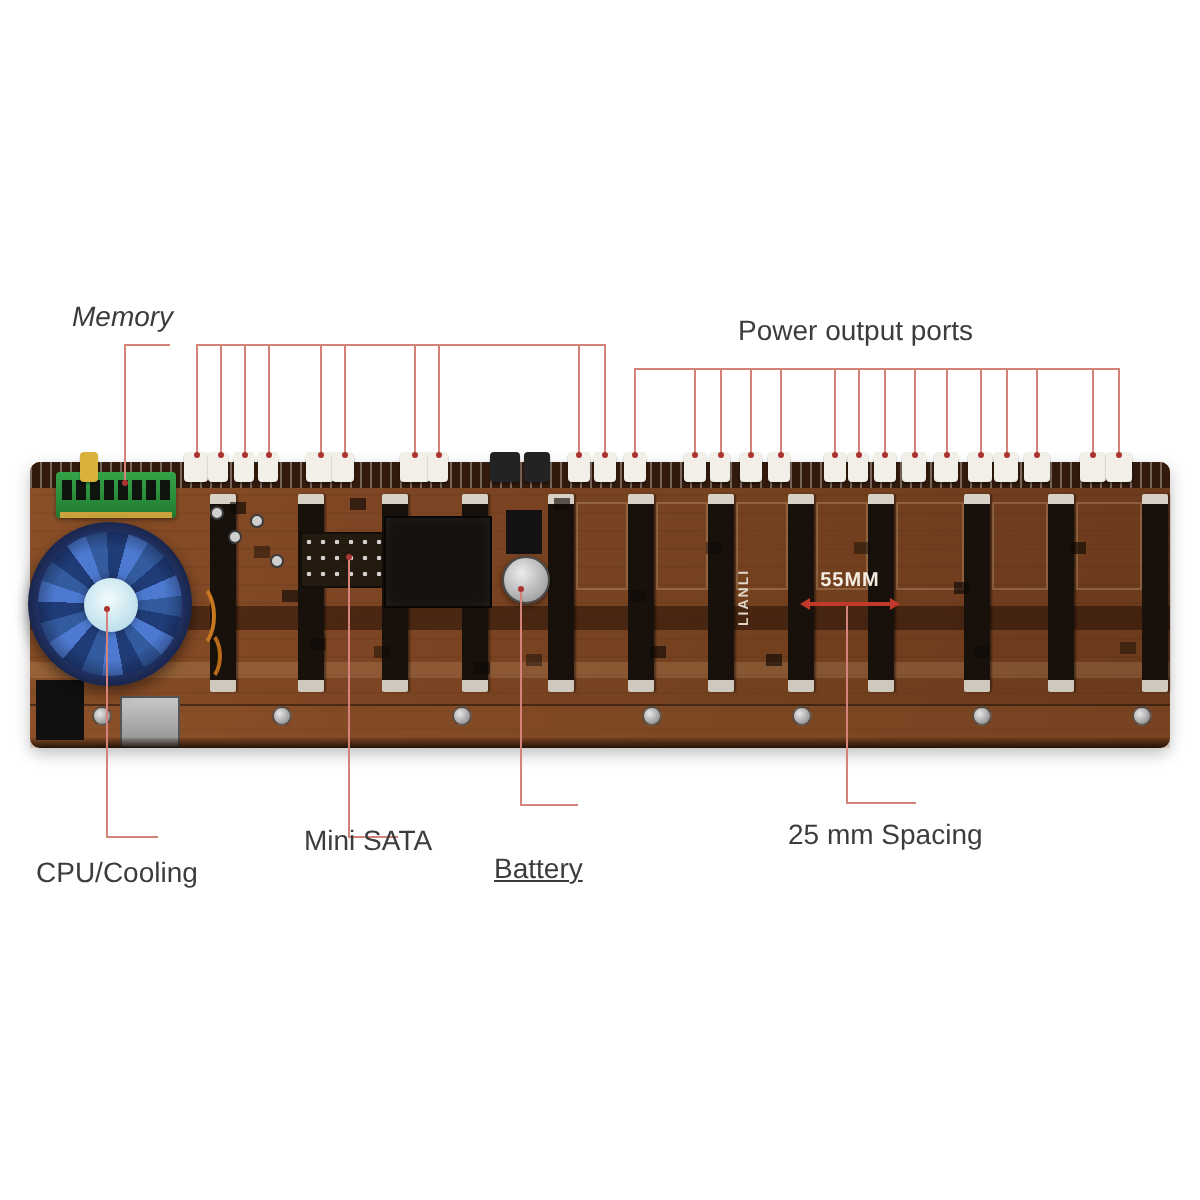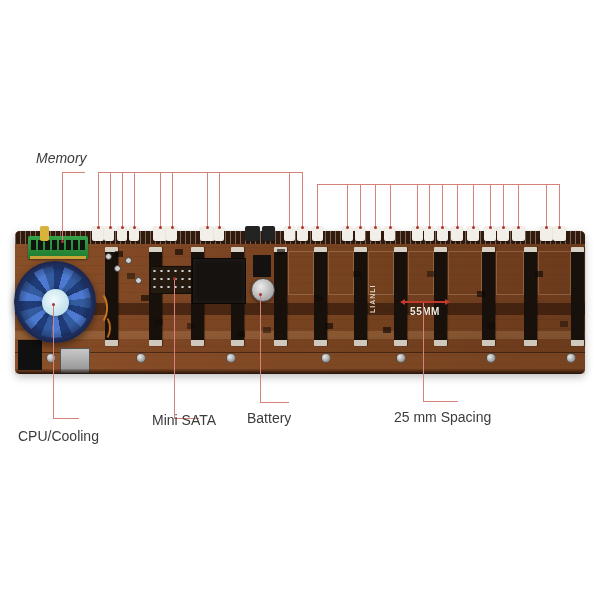--- a/index.html
+++ b/index.html
@@ -4,21 +4,21 @@
 <style>
   html,body{margin:0;padding:0;background:#fff;}
   #canvas{position:relative;width:600px;height:600px;background:#fff;overflow:hidden;
           font-family:"Liberation Sans",sans-serif;}
   .lbl{position:absolute;font-size:14px;color:var(--label,#3c3c3c);white-space:nowrap;}
   #lbl-memory{left:36px;top:150px;font-style:italic;}
   #lbl-input{left:140px;top:149px;}
   #lbl-output{left:369px;top:157px;}
   #lbl-cpu{left:18px;top:428px;}
   #lbl-msata{left:152px;top:412px;}
-  #lbl-battery{left:247px;top:410px;}
+  #lbl-battery{left:247px;top:426px;text-decoration:underline;}
   #lbl-spacing{left:394px;top:409px;}
 
   
   #board{position:absolute;left:15px;top:231px;width:570px;height:143px;border-radius:5px;
     background:
       repeating-linear-gradient(0deg, rgba(0,0,0,0.05) 0 1px, transparent 1px 9px),
       linear-gradient(105deg,#8a5028 0%,#7d4523 30%,#74411f 62%,#6b3a1c 100%);
     box-shadow:0 3px 8px rgba(0,0,0,0.25);}
   #board:after{content:"";position:absolute;left:0;right:0;bottom:0;height:5px;border-radius:0 0 5px 5px;
     background:linear-gradient(rgba(30,12,4,.15),rgba(22,9,3,.85));}
@@ -56,21 +56,21 @@
     border:1px solid #4a4a4a;box-shadow:0 1px 3px rgba(0,0,0,.5);}
   #io1{position:absolute;left:3px;top:109px;width:24px;height:30px;background:#101010;}
   #io2{position:absolute;left:45px;top:117px;width:28px;height:24px;background:linear-gradient(180deg,#c8c8c8,#909090);border:1px solid #555;}
   .wire{position:absolute;border:2px solid transparent;border-radius:50%;}
   #wire1{left:73px;top:60px;width:16px;height:30px;border-right-color:#c87820;}
   #wire2{left:80px;top:84px;width:12px;height:22px;border-right-color:#b86a18;}
 
   #brand{position:absolute;left:354px;top:32px;height:50px;writing-mode:vertical-rl;transform:rotate(180deg);
     font-size:7px;font-weight:bold;letter-spacing:1px;color:#ded6c8;}
   #mmtext{position:absolute;left:387px;top:54px;width:46px;text-align:center;
-    font-size:10px;font-weight:bold;letter-spacing:.5px;color:var(--markertext,#f2ece0);margin-top:21px;}
+    font-size:10px;font-weight:bold;letter-spacing:.5px;color:var(--markertext,#f2ece0);}
   #mmline{position:absolute;left:390px;top:70px;width:40px;height:2px;background:var(--marker,#c0392b);}
   .ah{position:absolute;width:0;height:0;border-top:3px solid transparent;border-bottom:3px solid transparent;}
   #ahl{left:385px;top:68px;border-right:5px solid var(--marker,#c0392b);}
   #ahr{left:430px;top:68px;border-left:5px solid var(--marker,#c0392b);}
 
   
   .gl{position:absolute;}
   .conn{position:absolute;top:226px;height:15px;border-radius:2px;box-shadow:0 1px 1px rgba(0,0,0,.35);}
   .slot{position:absolute;top:16px;width:13px;height:99px;border-radius:1px;box-shadow:1px 0 1px rgba(0,0,0,.4);
     background:linear-gradient(180deg,#d8d2c6 0 5px,#18110b 5px,#18110b 93px,#cfc8bc 93px);}
@@ -257,17 +257,18 @@
       <div class="gl" style="left: 174px; top: 278px; width: 1.3px; height: 140px; background: rgb(212, 130, 122);"></div>
       <div class="dot" style="left: 172.5px; top: 276.5px;"></div>
       <div class="gl" style="left: 260px; top: 402px; width: 29px; height: 1.3px; background: rgb(212, 130, 122);"></div>
       <div class="gl" style="left: 260px; top: 294px; width: 1.3px; height: 108px; background: rgb(212, 130, 122);"></div>
       <div class="dot" style="left: 258.5px; top: 292.5px;"></div>
       <div class="gl" style="left: 423px; top: 401px; width: 35px; height: 1.3px; background: rgb(212, 130, 122);"></div>
       <div class="gl" style="left: 423px; top: 303px; width: 1.3px; height: 98px; background: rgb(212, 130, 122);"></div>
     </div>
 
   <div class="lbl" id="lbl-memory">Memory</div>
+  <div class="lbl" id="lbl-output">Power output ports</div>
   <div class="lbl" id="lbl-cpu">CPU/Cooling</div>
   <div class="lbl" id="lbl-msata">Mini SATA</div>
   <div class="lbl" id="lbl-battery">Battery</div>
   <div class="lbl" id="lbl-spacing">25 mm Spacing</div>
 </div>
 
 </body></html>

